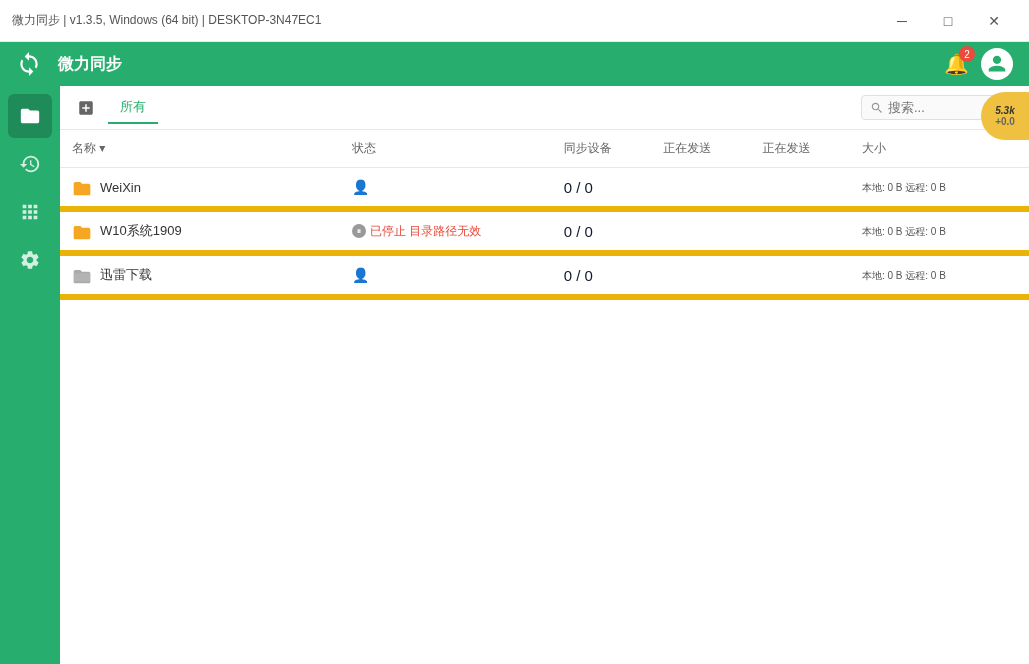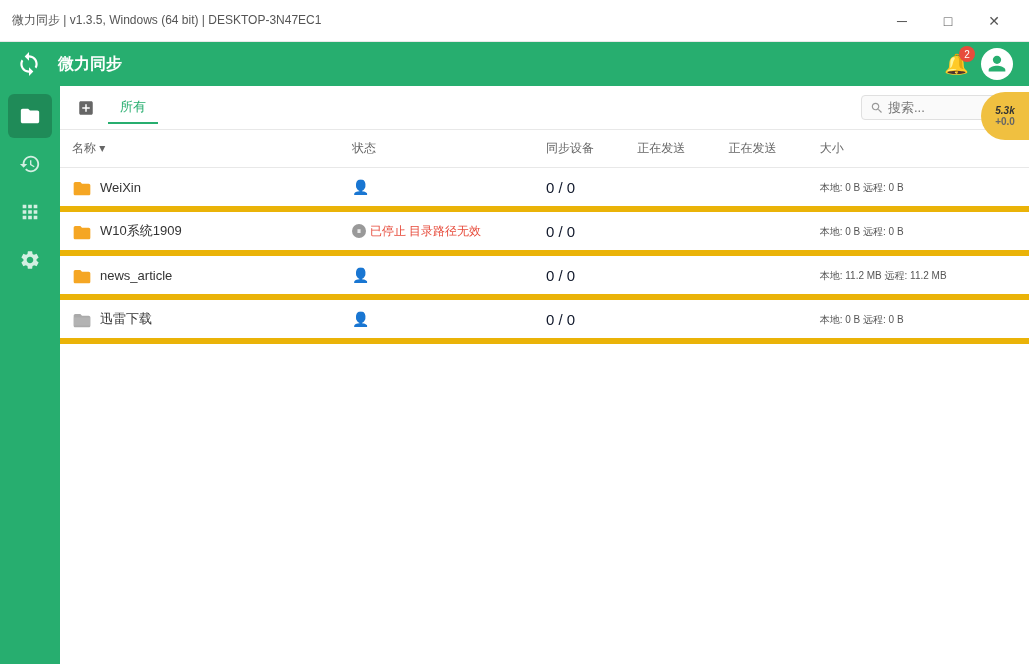--- a/index.html
+++ b/index.html
@@ -250,43 +250,27 @@
     <div class="name-cell">
       <svg width="20" height="18" viewBox="0 0 24 20">
         <path d="M10 4H4c-1.1 0-2 .9-2 2v12c0 1.1.9 2 2 2h16c1.1 0 2-.9 2-2V8c0-1.1-.9-2-2-2h-8l-2-2z" fill="#f5a623"></path>
       </svg>
       <span>W10系统1909</span>
     </div>
   </td>
                     <td>
                       <span style="display:flex;align-items:center;gap:4px;">
       <span style="width:14px;height:14px;border-radius:50%;background:#999;display:inline-flex;align-items:center;justify-content:center;color:#fff;font-size:9px;flex-shrink:0;">⏸</span>
-      <span style="color:#e74c3c;font-size:12px;font-family:Liberation Serif, serif;">已停止 目录路径无效</span>
+      <span style="color:#e74c3c;font-size:12px;">已停止 目录路径无效</span>
     </span>
                     </td>
                     <td><span class="sync-count">0 / 0</span></td>
                     <td></td>
                     <td></td>
                     <td><span class="size-text">本地: 0 B 远程: 0 B</span></td>
-                    <td></td>
-                  </tr>
-                  <tr>
-                    <td>
-    <div class="name-cell">
-      <svg width="20" height="18" viewBox="0 0 24 20">
-        <path d="M10 4H4c-1.1 0-2 .9-2 2v12c0 1.1.9 2 2 2h16c1.1 0 2-.9 2-2V8c0-1.1-.9-2-2-2h-8l-2-2z" fill="#f5a623"></path>
-      </svg>
-      <span>news_article</span>
-    </div>
-  </td>
-                    <td><span style="color:#ccc;font-size:14px;">👤</span></td>
-                    <td><span class="sync-count">0 / 0</span></td>
-                    <td></td>
-                    <td></td>
-                    <td><span class="size-text">本地: 11.2 MB 远程: 11.2 MB</span></td>
                     <td></td>
                   </tr>
                   <tr>
                     <td>
     <div class="name-cell">
       <svg width="20" height="18" viewBox="0 0 24 20">
         <path d="M10 4H4c-1.1 0-2 .9-2 2v12c0 1.1.9 2 2 2h16c1.1 0 2-.9 2-2V8c0-1.1-.9-2-2-2h-8l-2-2z" fill="#aaa"></path>
                           <path d="M2 8h20v10H2z" fill="#bbb" opacity="0.5"></path>
       </svg>
       <span>迅雷下载</span>

